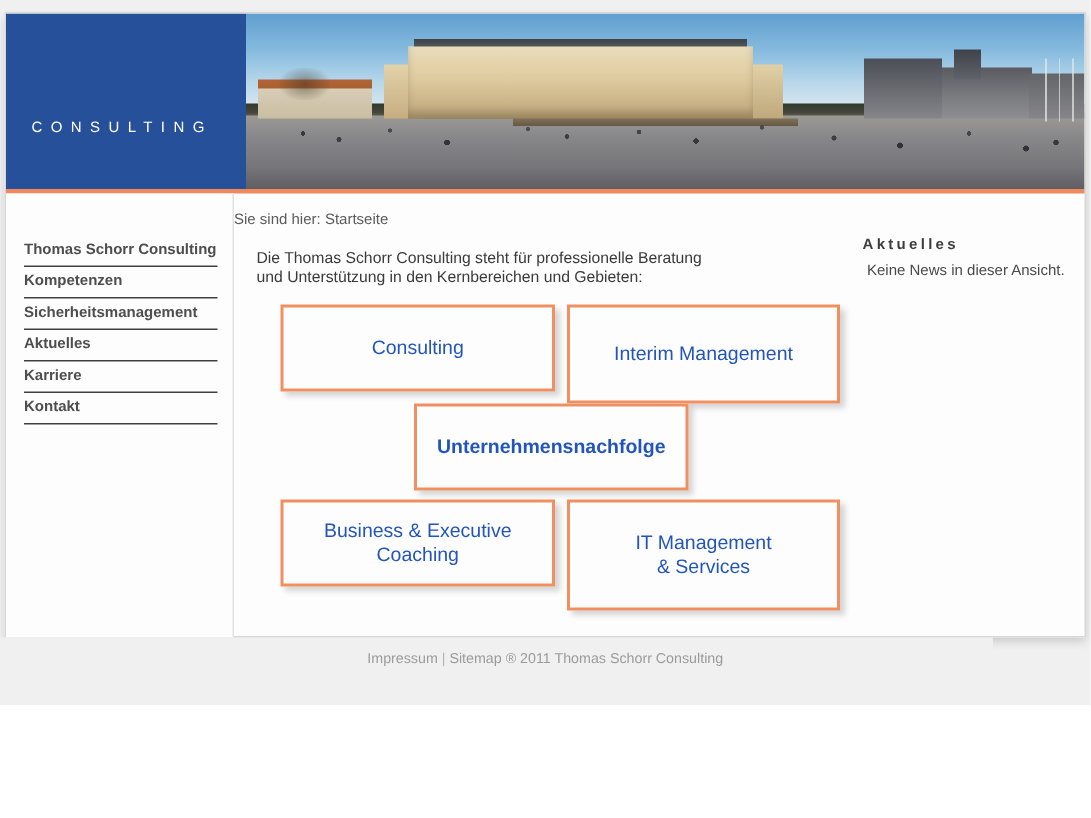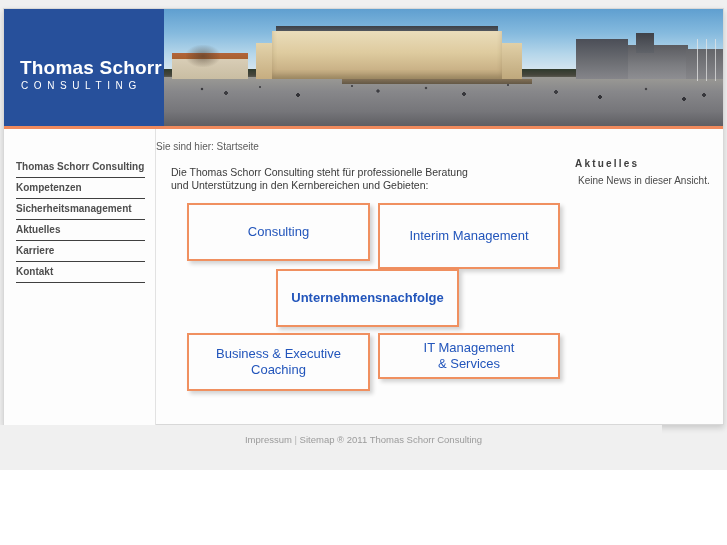--- a/index.html
+++ b/index.html
@@ -299,21 +299,21 @@
   .box-label {
     color: #2255bb;
     font-size: 13px;
     line-height: 16px;
   }
 
   .box-consulting      { left: 31px;  top: 0px;   width: 183px; height: 58px; }
   .box-interim         { left: 222px; top: 0px;   width: 182px; height: 66px; }
   .box-nachfolge       { left: 120px; top: 66px;  width: 183px; height: 58px; font-weight: bold; }
   .box-coaching        { left: 31px;  top: 130px; width: 183px; height: 58px; }
-  .box-it              { left: 222px; top: 130px; width: 182px; height: 46px; }
+  .box-it              { left: 222px; top: 130px; width: 182px; height: 74px; }
 
   
   .right-col {
     position: absolute;
     left: 562px;
     top: 120px;
     width: 157px;
     height: 296px;
   }
   .news-title {
@@ -371,21 +371,20 @@
 
 <div id="page">
 
   <div class="shell">
 
     <div class="content-frame">
 
       <div class="header">
 
         <div class="logo-box">
-          <div class="logo-name">Thomas Schorr</div>
           <div class="logo-sub">CONSULTING</div>
         </div>
 
         <div class="hero">
           <div class="hero-sky"></div>
           <div class="hero-hedge"></div>
           <div class="hero-ground"></div>
           <div class="hero-colonnade"></div>
           <div class="hero-tree"></div>
           <div class="hero-palace-wing-l"></div>

